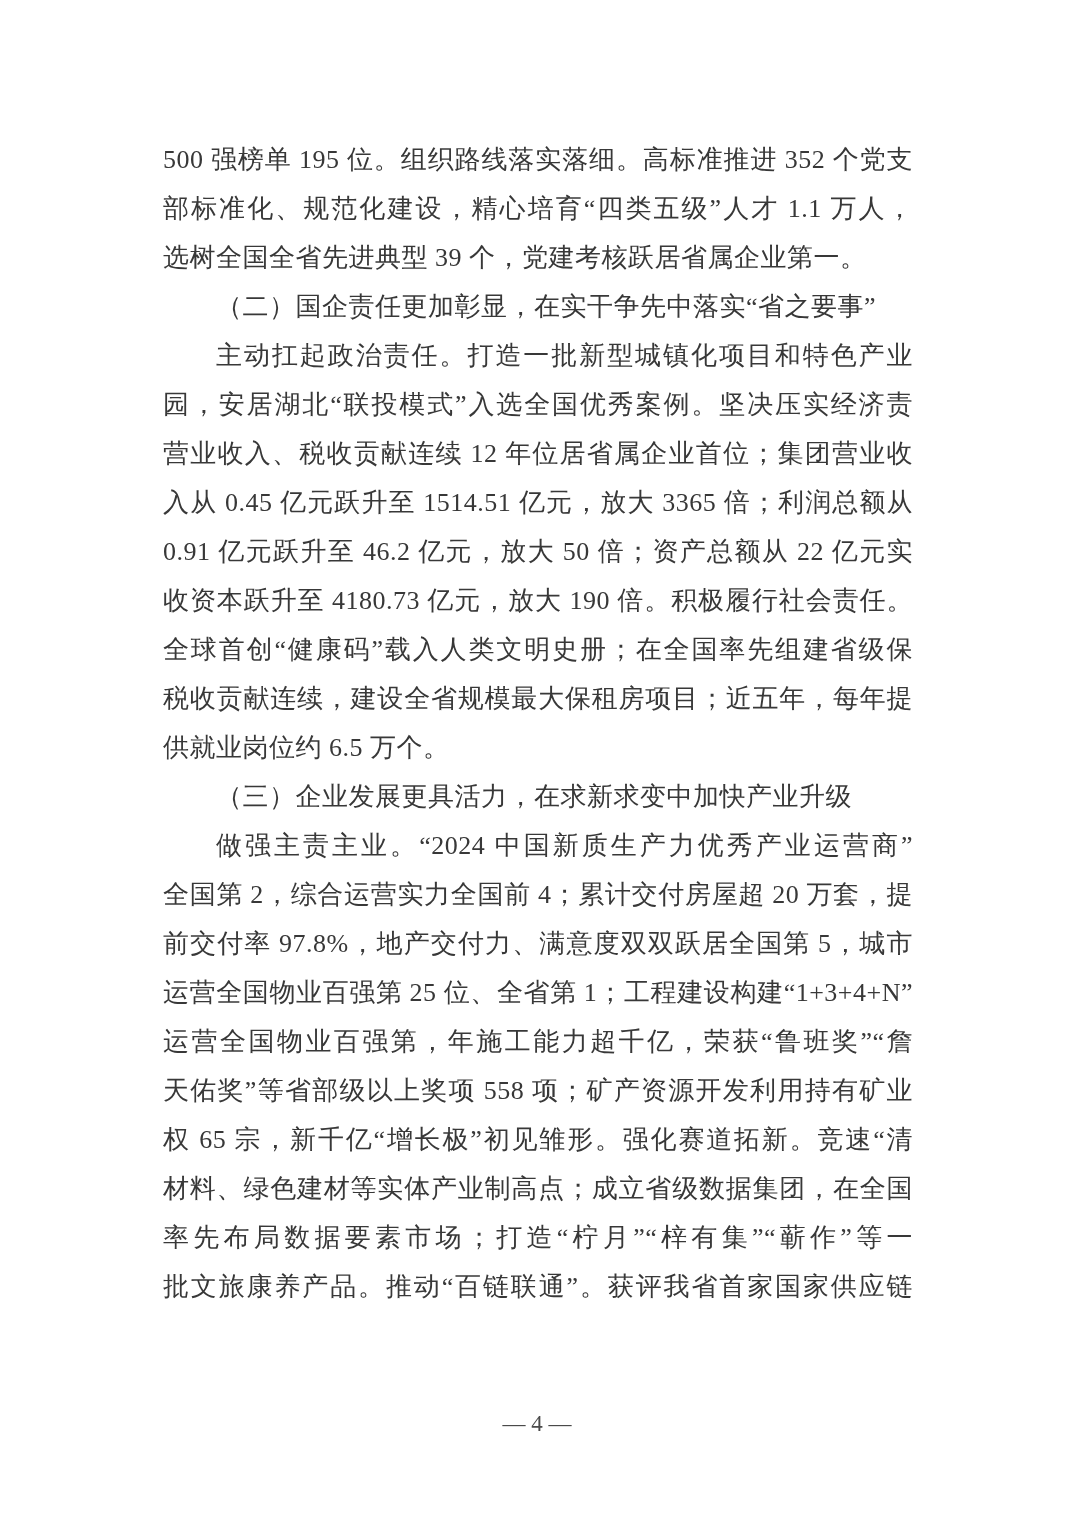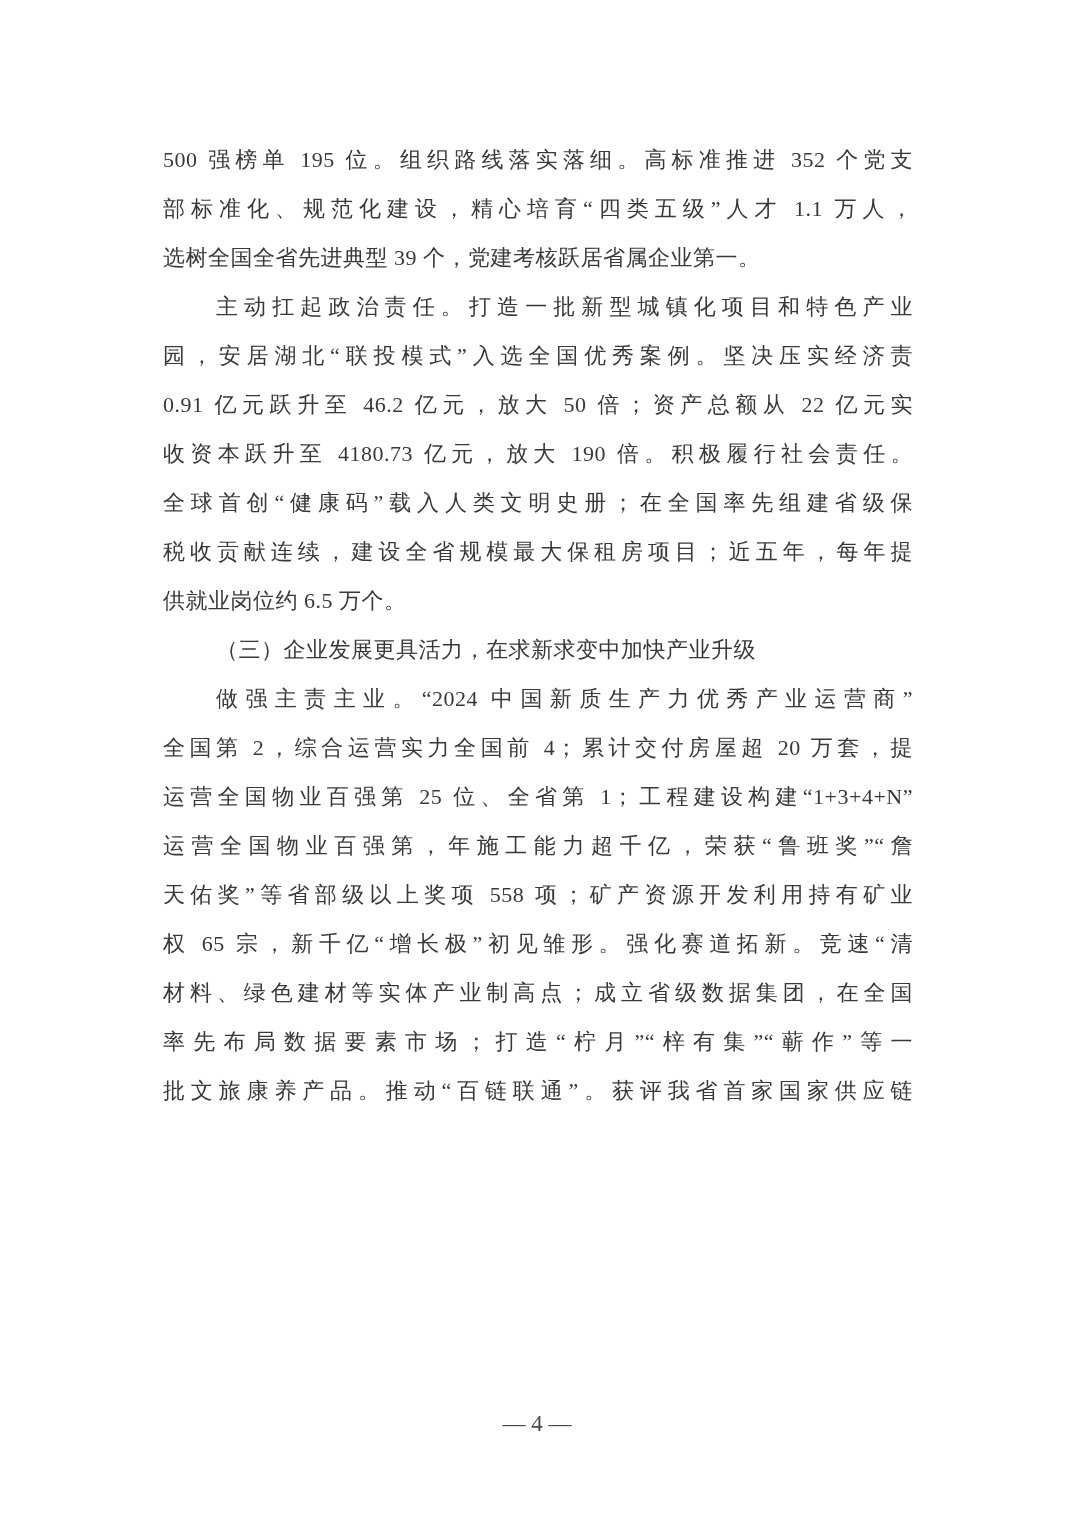--- a/index.html
+++ b/index.html
@@ -18,21 +18,21 @@
   }
   .text-block {
     position: absolute;
     left: 163px;
     top: 135px;
     width: 750px;
   }
   .line {
     height: 49px;
     line-height: 49px;
-    font-size: 22px;
+    font-size: 26px;
     white-space: nowrap;
     letter-spacing: 0.5px;
   }
   .line.justify {
     white-space: normal;
     text-align: justify;
     text-align-last: justify;
     overflow: hidden;
   }
   .line.indent {
@@ -55,30 +55,34 @@
   }
 </style>
 </head>
 <body>
 
 <div class="page">
   <div class="text-block" id="text-block">
       <div class="line justify">500 强榜单 195 位。组织路线落实落细。高标准推进 352 个党支</div>
       <div class="line justify">部标准化、规范化建设，精心培育“四类五级”人才 1.1 万人，</div>
       <div class="line">选树全国全省先进典型 39 个，党建考核跃居省属企业第一。</div>
+      <div class="line indent heading">（二）国企责任更加彰显，在实干争先中落实“省之要事”</div>
       <div class="line justify indent">主动扛起政治责任。打造一批新型城镇化项目和特色产业</div>
       <div class="line justify">园，安居湖北“联投模式”入选全国优秀案例。坚决压实经济责</div>
+      <div class="line justify">营业收入、税收贡献连续 12 年位居省属企业首位；集团营业收</div>
+      <div class="line justify">入从 0.45 亿元跃升至 1514.51 亿元，放大 3365 倍；利润总额从</div>
       <div class="line justify">0.91 亿元跃升至 46.2 亿元，放大 50 倍；资产总额从 22 亿元实</div>
       <div class="line justify">收资本跃升至 4180.73 亿元，放大 190 倍。积极履行社会责任。</div>
       <div class="line justify">全球首创“健康码”载入人类文明史册；在全国率先组建省级保</div>
       <div class="line justify">税收贡献连续，建设全省规模最大保租房项目；近五年，每年提</div>
       <div class="line">供就业岗位约 6.5 万个。</div>
       <div class="line indent heading">（三）企业发展更具活力，在求新求变中加快产业升级</div>
       <div class="line justify indent">做强主责主业。“2024 中国新质生产力优秀产业运营商”</div>
       <div class="line justify">全国第 2，综合运营实力全国前 4；累计交付房屋超 20 万套，提</div>
+      <div class="line justify">前交付率 97.8%，地产交付力、满意度双双跃居全国第 5，城市</div>
       <div class="line justify">运营全国物业百强第 25 位、全省第 1；工程建设构建“1+3+4+N”</div>
       <div class="line justify">运营全国物业百强第，年施工能力超千亿，荣获“鲁班奖”“詹</div>
       <div class="line justify">天佑奖”等省部级以上奖项 558 项；矿产资源开发利用持有矿业</div>
       <div class="line justify">权 65 宗，新千亿“增长极”初见雏形。强化赛道拓新。竞速“清</div>
       <div class="line justify">材料、绿色建材等实体产业制高点；成立省级数据集团，在全国</div>
       <div class="line justify">率先布局数据要素市场；打造“柠月”“梓有集”“蕲作”等一</div>
       <div class="line justify">批文旅康养产品。推动“百链联通”。获评我省首家国家供应链</div>
     </div>
   <div class="footer">— 4 —</div>
 </div>

